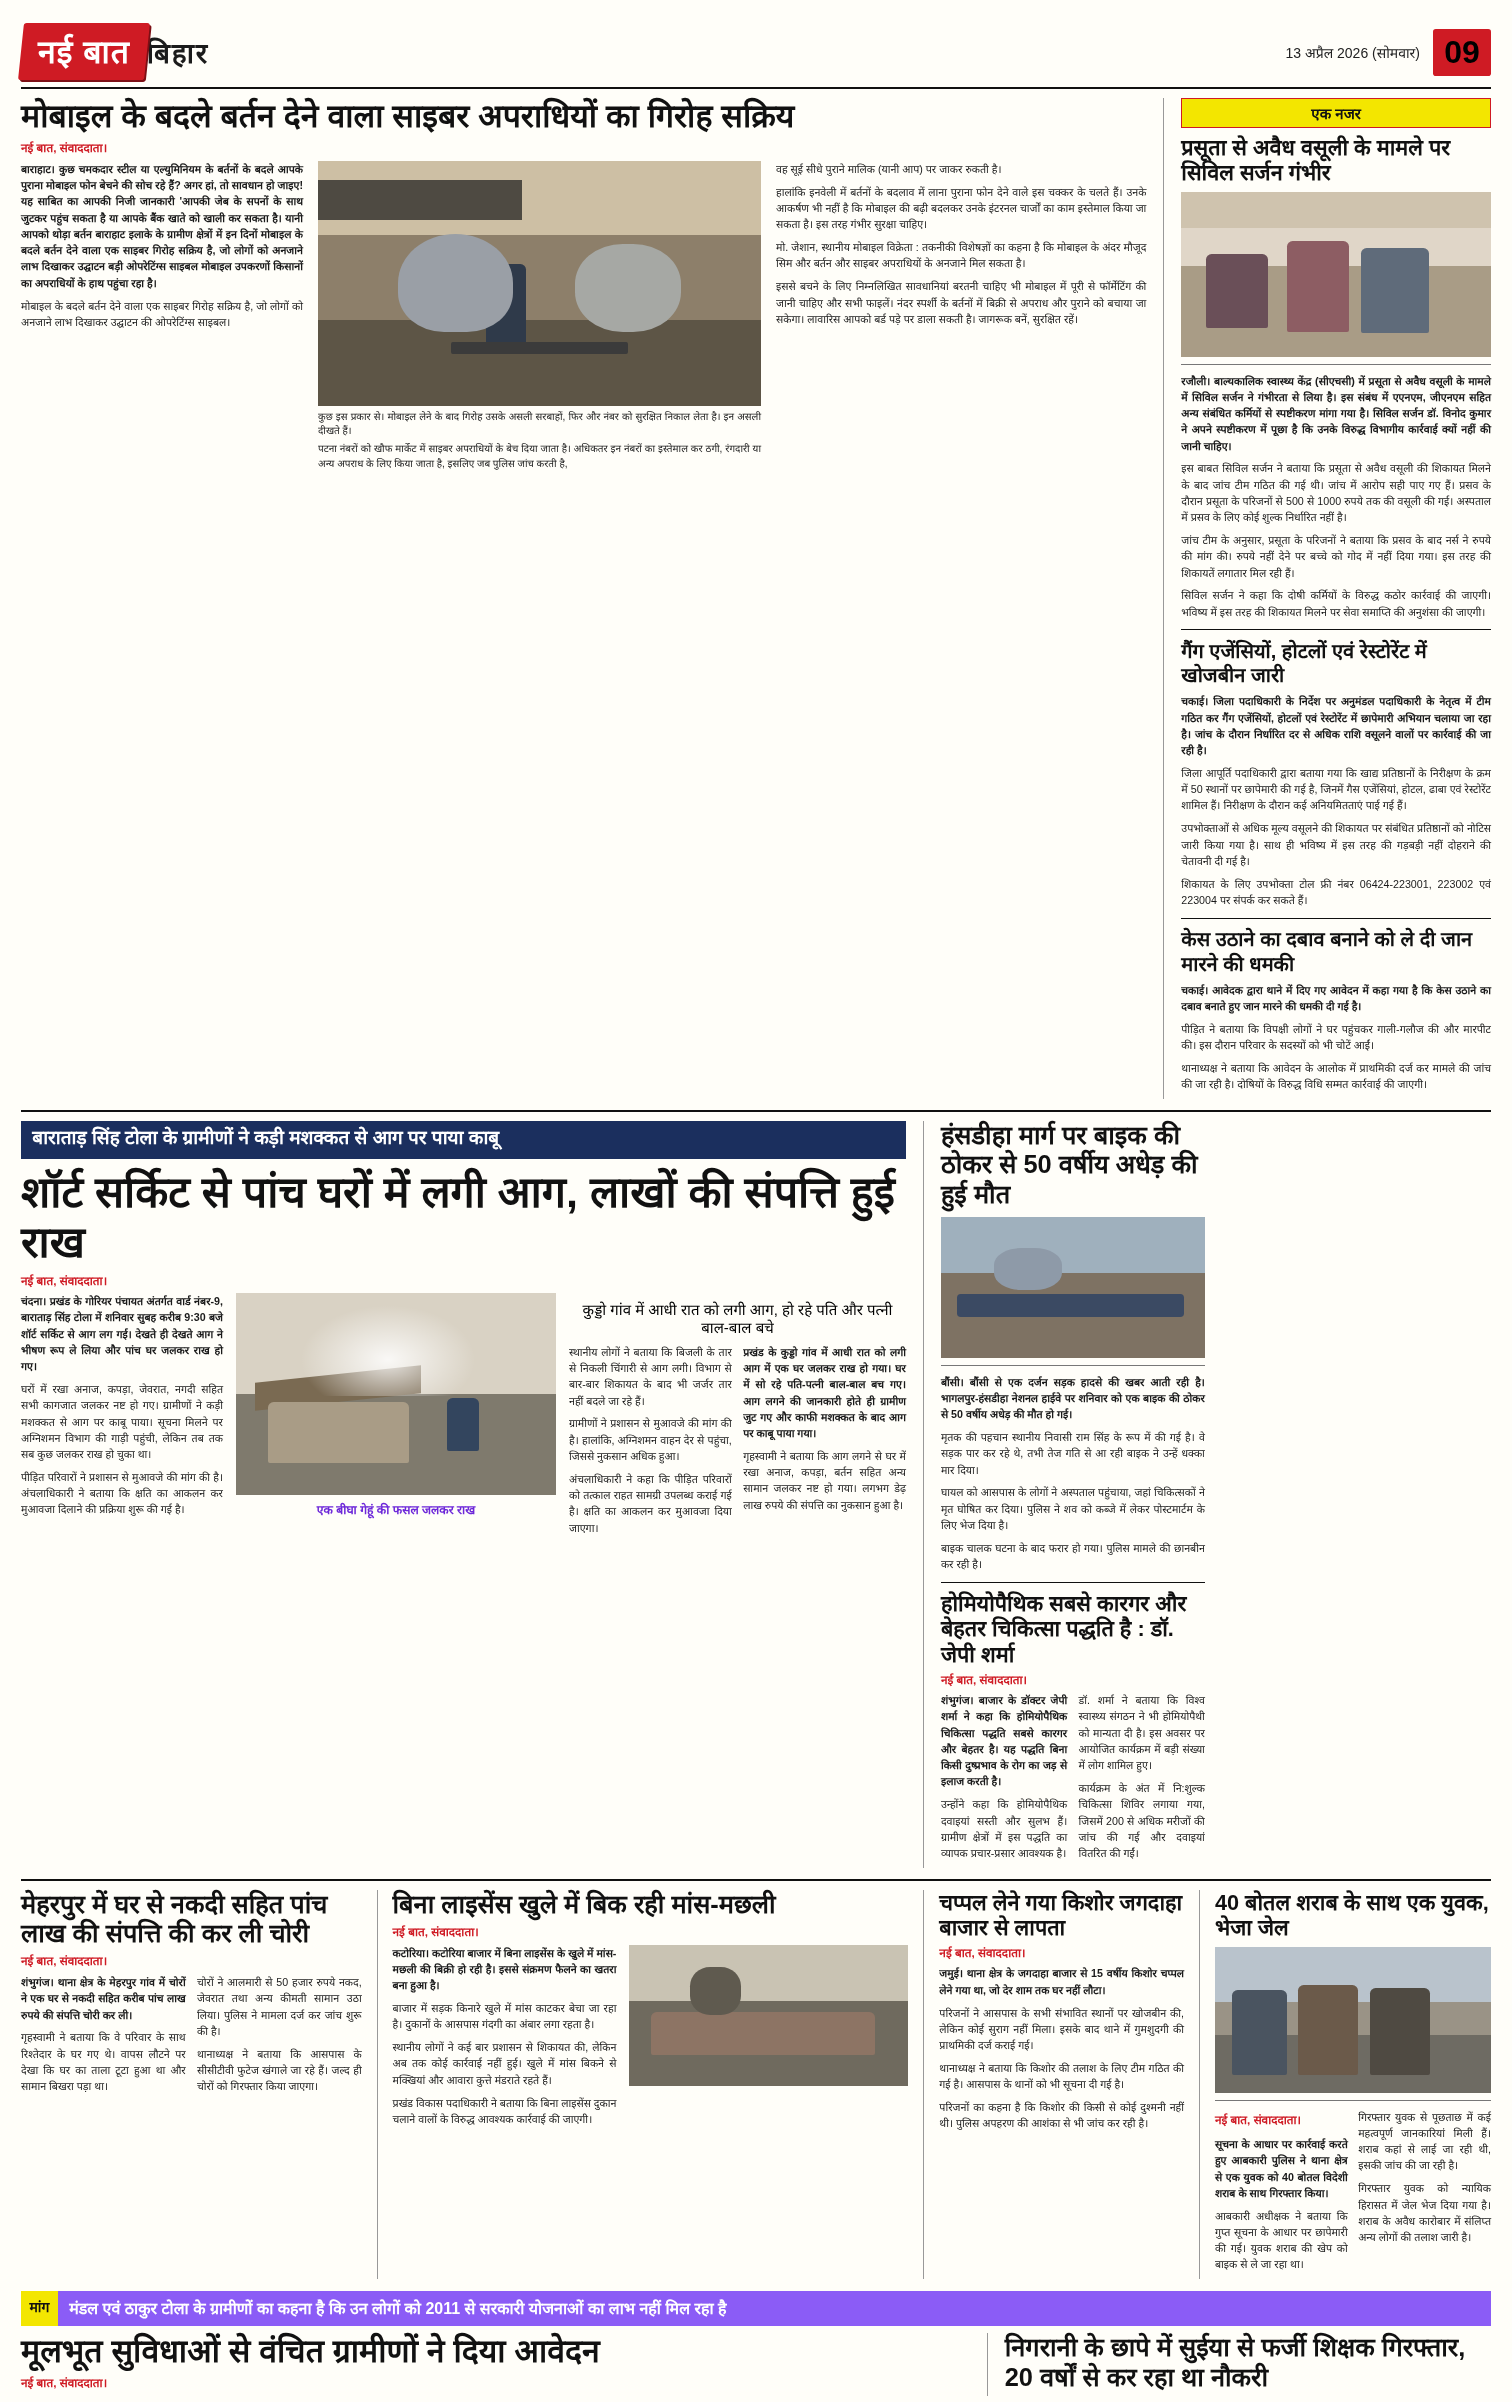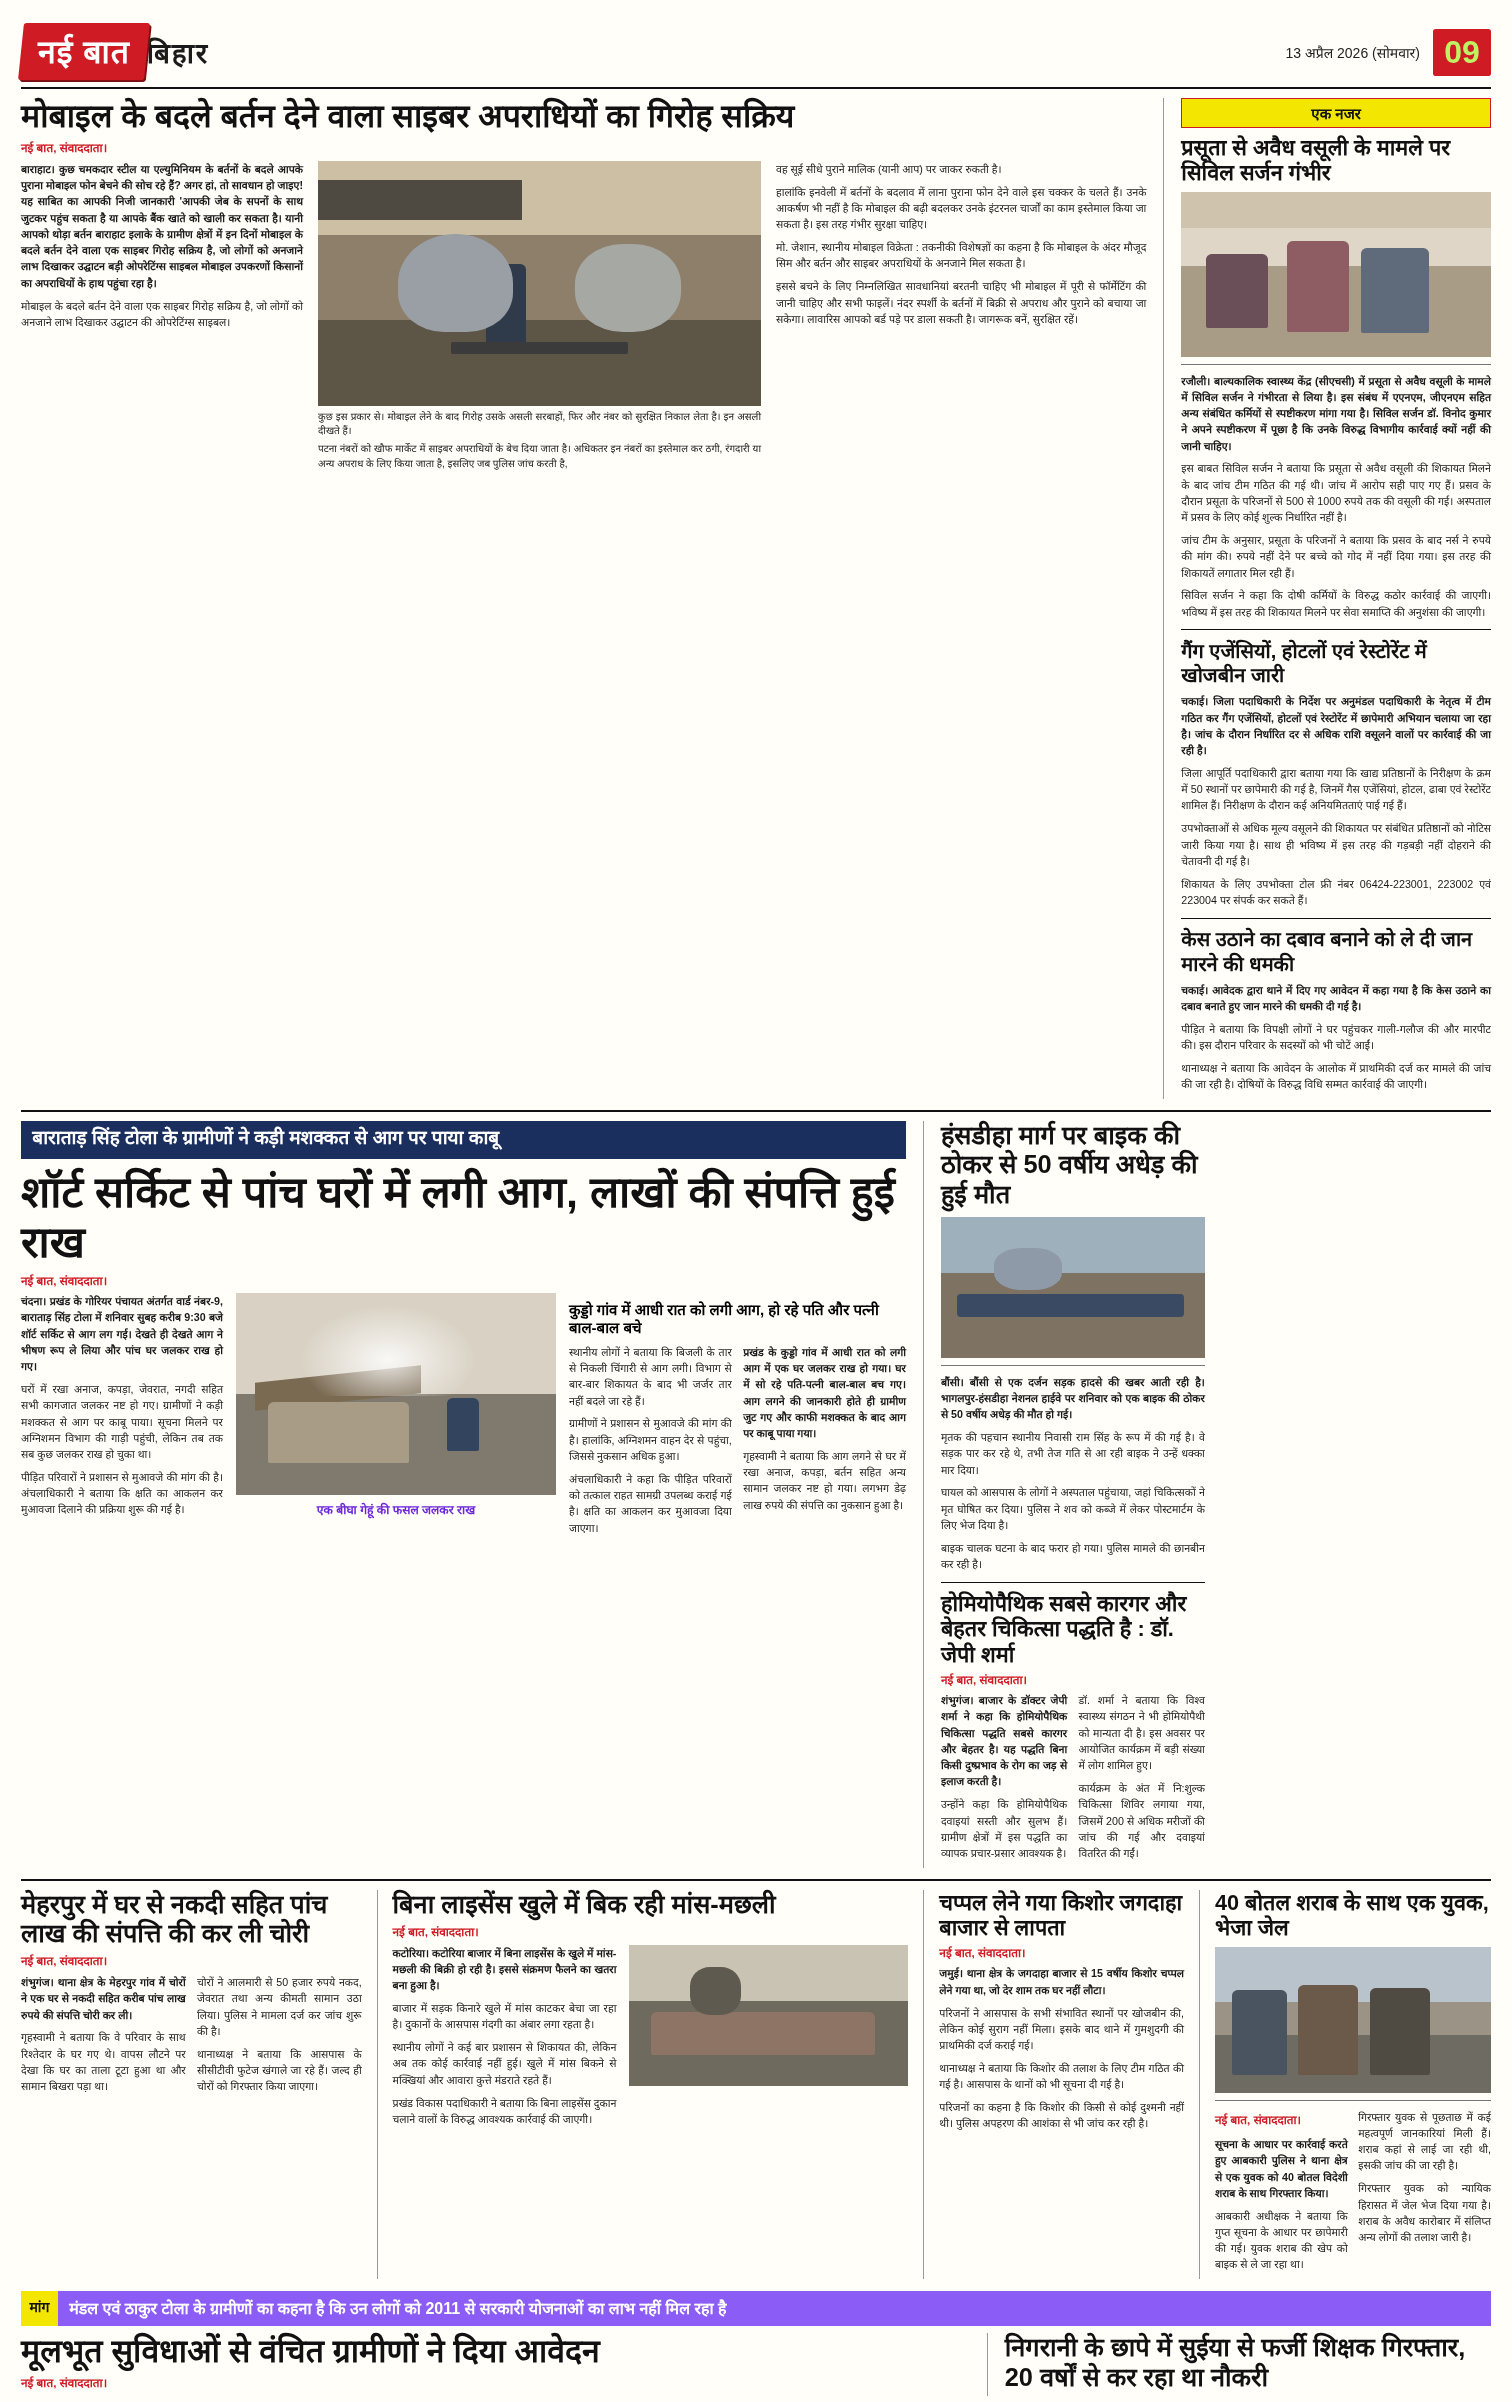--- a/index.html
+++ b/index.html
@@ -16,21 +16,21 @@
   .logo-box {
     background:#cf1b24; color:#fff; font-weight:bold; font-size:32px;
     padding:5.6px 17px 8.5px 17px; letter-spacing:0.9px; border-radius:2.8px;
     transform:skewX(-6deg); box-shadow:1.9px 1.9px 0 #7d0f15;
   }
   .logo-box span { display:inline-block; transform:skewX(6deg); }
   .mast-center { flex:1; text-align:left; font-size:28px; font-weight:bold; color:#1b1b1b; letter-spacing:1.9px; }
   .mast-right { display:flex; align-items:center; gap:13px; }
   .mast-date { font-size:14px; color:#222; }
   .page-num {
-    background:#cf1b24; color:#bef264; font-weight:bold; font-size:32px;
+    background:#cf1b24; color:#000000; font-weight:bold; font-size:32px;
     width:58px; height:47px; display:flex; align-items:center; justify-content:center; border-radius:2.8px;
   }
 
   
   .hl { font-weight:bold; color:#111; line-height:1.16; }
   .hl-strap {
     background:#1b2f5e; color:#fff; font-weight:bold; font-size:19px;
     padding:6.6px 11.3px 8.5px 11.3px; line-height:1.2;
   }
   .hl-xl { font-size:43px; }
@@ -68,21 +68,21 @@
   .right-rail { width:311px; }
   .main-left { width:1130px; }
   .top-split { display:flex; gap:17px; }
   .sep-v { width:0.9px; background:#999; }
   .sec-title { font-weight:bold; font-size:20px; line-height:1.22; color:#111; }
   .bot-strap {
     display:flex; align-items:stretch; gap:0; margin:11.3px 0 7.5px;
   }
   .bot-tag { background:#f3e600; color:#111; font-weight:bold; font-size:14px; padding:6.6px 8.5px; }
   .bot-strap-text { background:#8b5cf6; color:#fff; font-weight:bold; font-size:16px; padding:6.6px 11.3px; flex:1; }
-  .k-note { font-weight:bold; font-size:15px; line-height:1.25; margin:7.5px 0 5.6px; }
+  .k-note { font-weight:normal; font-size:15px; line-height:1.25; margin:7.5px 0 5.6px;text-align:center; }
 </style>
 </head>
 <body>
 
 <div class="page">
   <div class="inner">
 
     <div class="masthead">
       <div class="logo-box">
         <span>नई बात</span>

